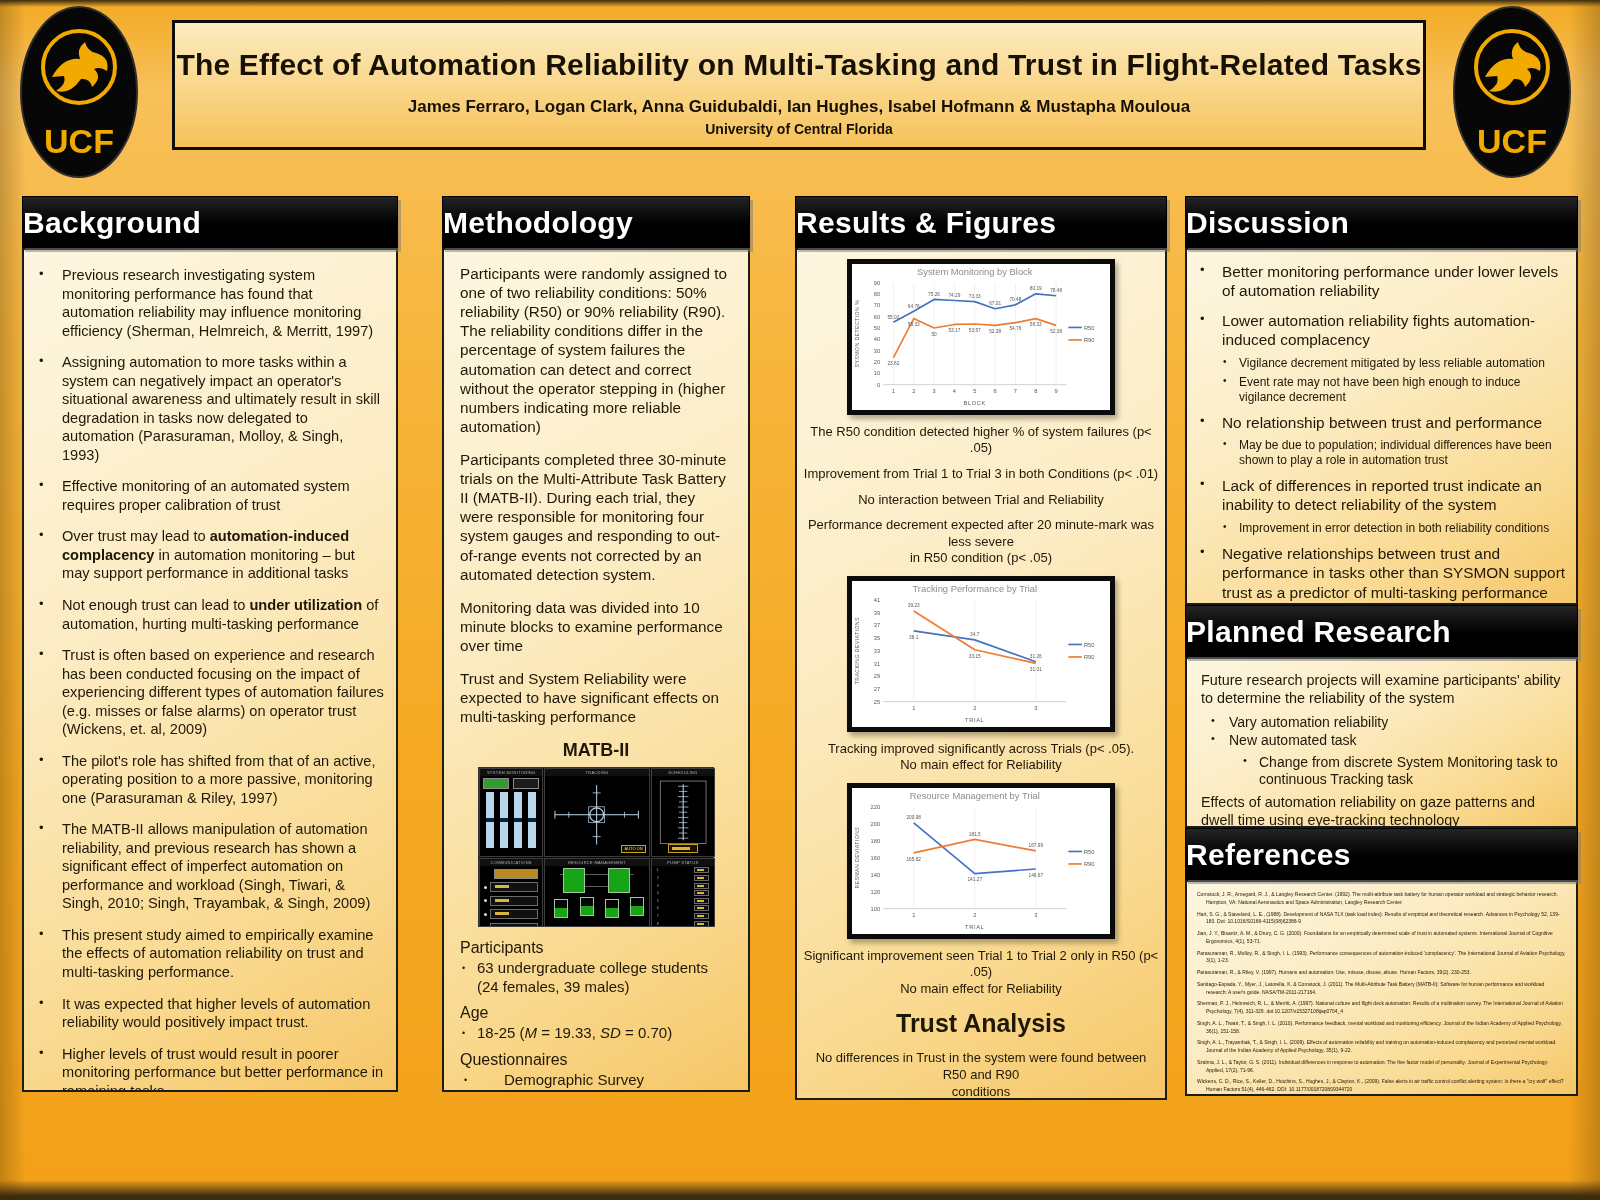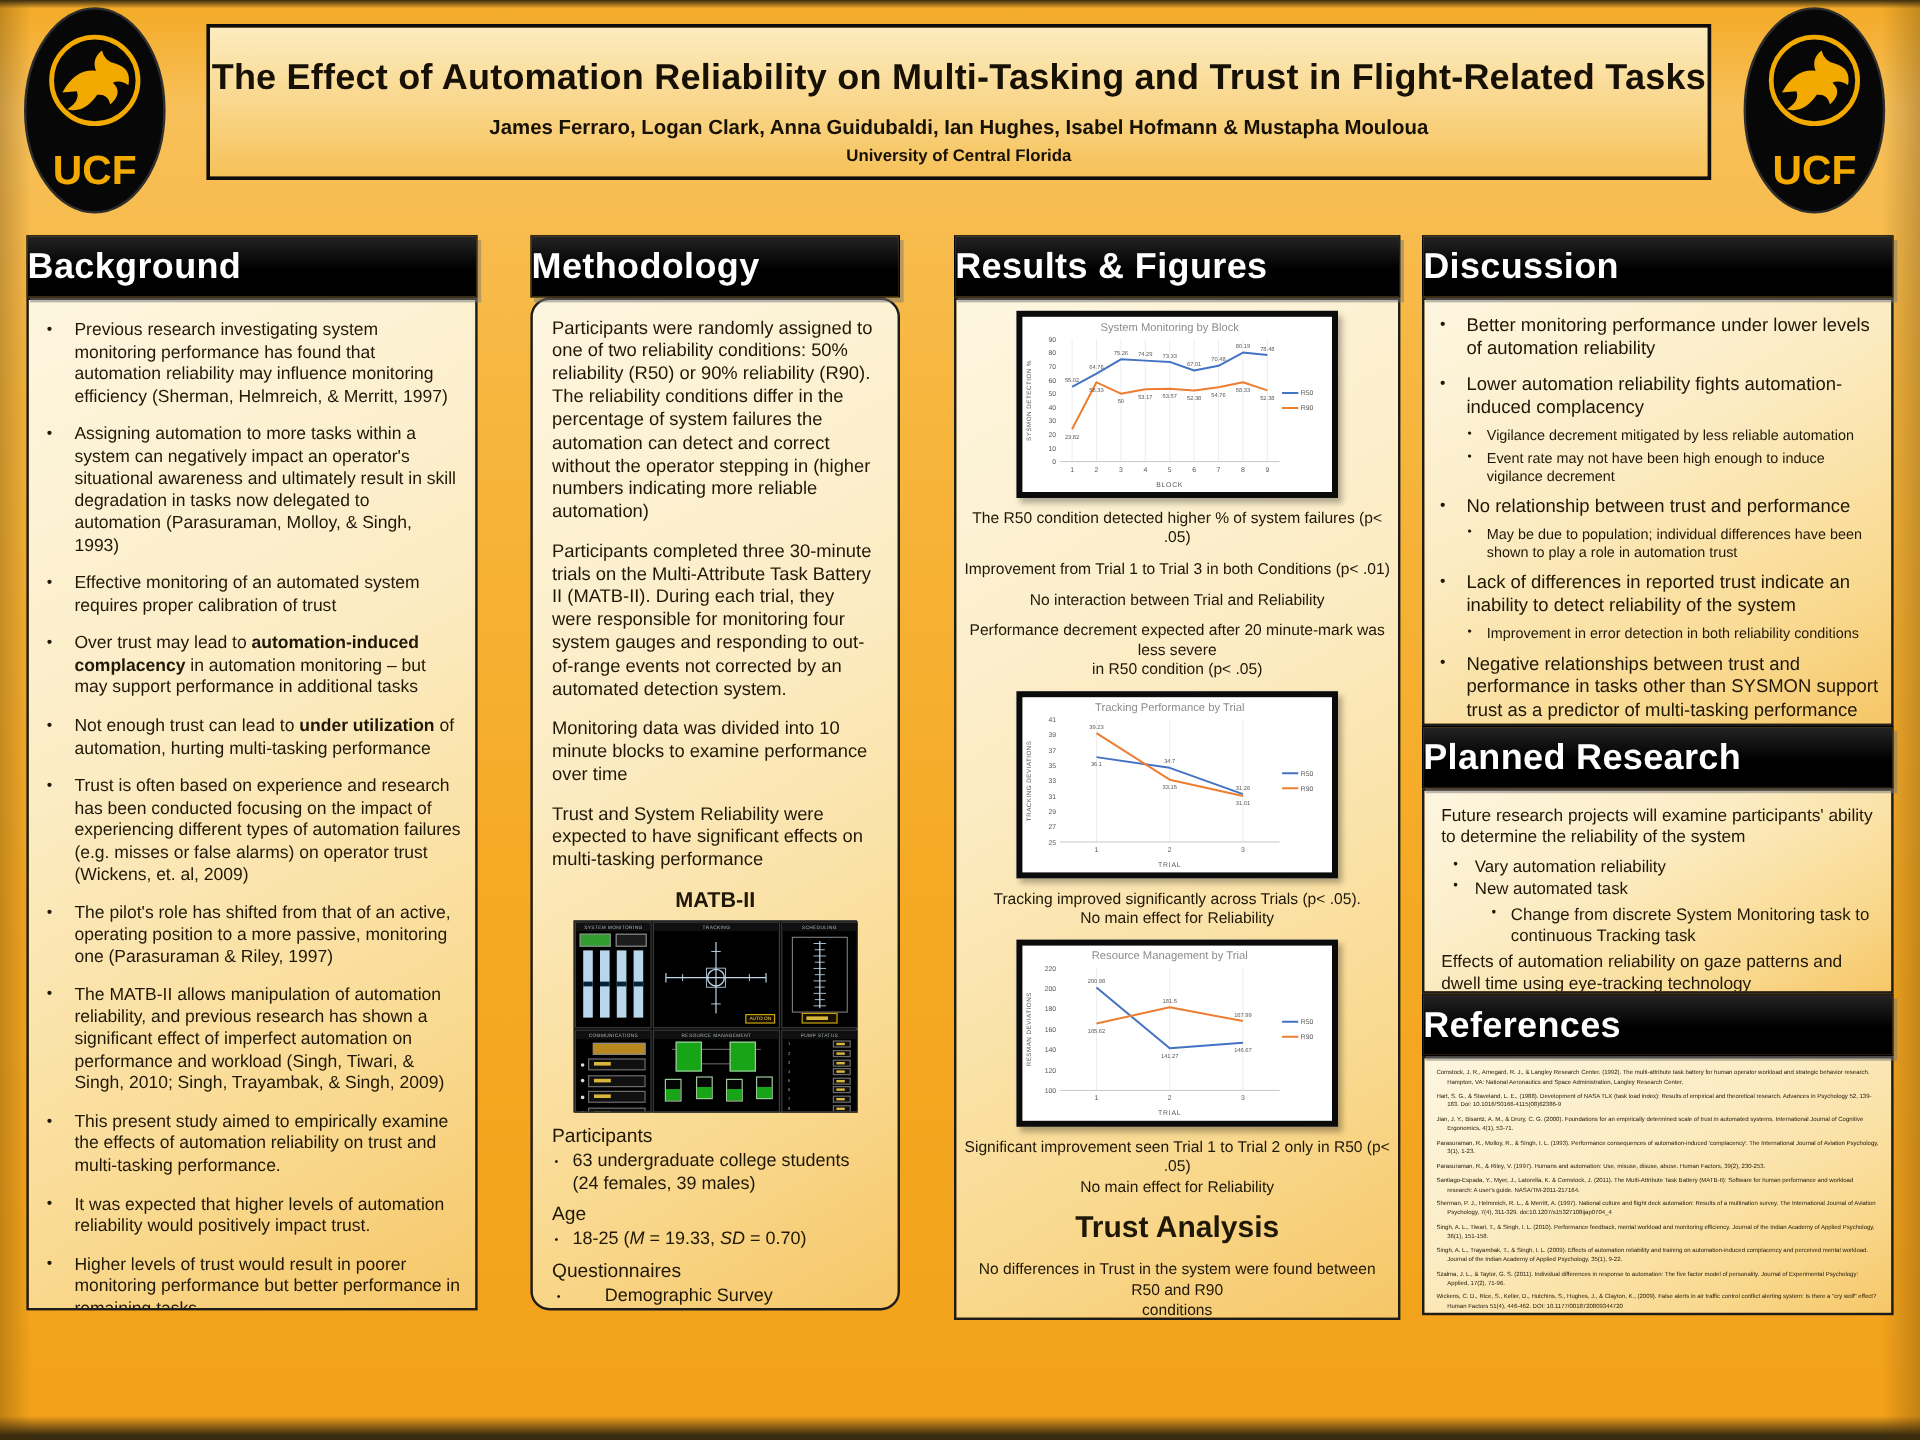--- a/index.html
+++ b/index.html
@@ -40,21 +40,21 @@
   .brow{display:flex;align-items:flex-start;}
   .bmark{flex:none;}
   .btext{flex:1;}
 
   
   .bg-panel{height:844px;padding:16px 12px 8px 10px;}
   .bg-list .lvl0{font-size:14.6px;line-height:1.27;margin:0 0 13px;}
   .bg-list .lvl0 .bmark{width:23px;padding-left:5px;font-size:13px;}
 
   
-  .meth-panel{height:844px;padding:14px 16px 8px 16px;border-radius:16px;}
+  .meth-panel{height:844px;padding:14px 16px 8px 16px;}
   .para{font-size:15.3px;line-height:1.25;margin:0 0 14px;}
   .matb-label{text-align:center;font-weight:bold;font-size:18px;margin:2px 0 6px;}
   .msec-label{font-weight:normal;font-size:16px;margin:8px 0 2px;}
   .meth-list .lvl0{font-size:15px;line-height:1.22;margin:0 0 3px;}
   .meth-list .lvl0 .bmark{width:15px;padding-left:2px;font-size:9px;line-height:19px;}
   .qlist .lvl0 .bmark{width:40px;padding-left:4px;}
 
   
   .matb{width:234px;height:158px;margin:0 auto 12px;background:#090909;border:1px solid #333;
     display:grid;grid-template-columns:27.5% 45% 27.5%;grid-template-rows:56% 44%;gap:1px;}

